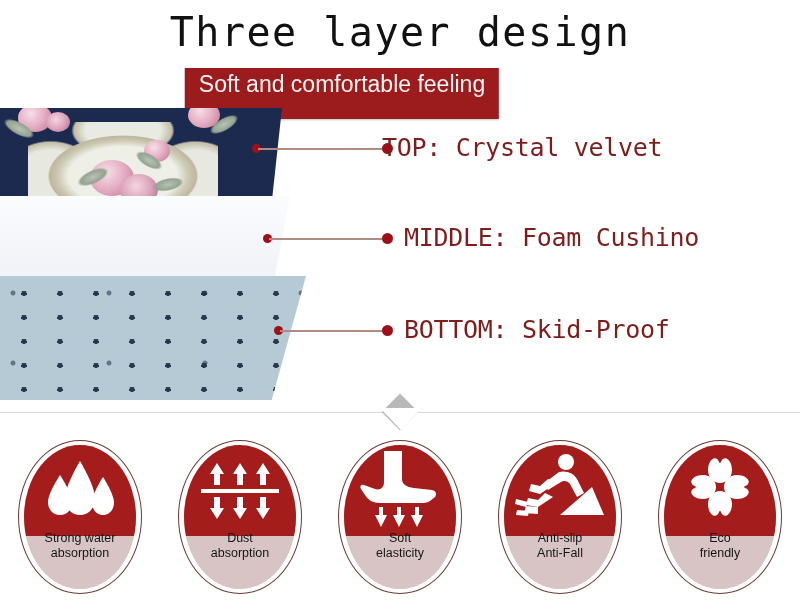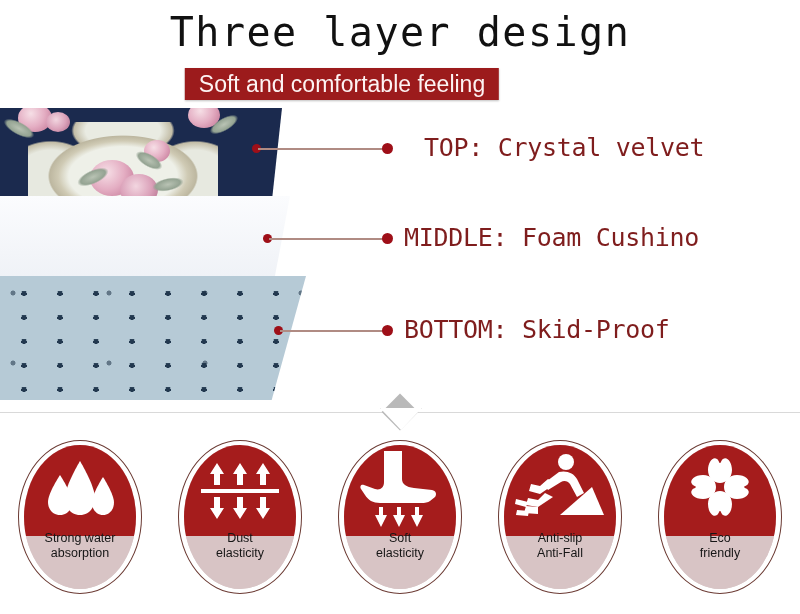--- a/index.html
+++ b/index.html
@@ -35,21 +35,21 @@
     letter-spacing: 1.5px;
     color: #111111;
     white-space: nowrap;
   }
   #subtitle-banner {
     position: absolute;
     top: 68px;
     left: 50%;
     transform: translateX(-50%);
     background: #9c1b1c;
-    padding: 3px 14px 2px 14px;
+    padding: 3px 14px 21px 14px;
     box-shadow: 0 1px 2px rgba(0,0,0,0.25);
   }
   #subtitle-text {
     font-family: "Liberation Sans", sans-serif;
     font-size: 23px;
     line-height: 27px;
     font-weight: 500;
     color: #fdf3f3;
     white-space: nowrap;
   }
@@ -334,21 +334,21 @@
 </div>
 
 <div class="leader" style="left:258px; top:148px; width:130px;"></div>
 <div class="leader" style="left:269px; top:238px; width:119px;"></div>
 <div class="leader" style="left:280px; top:330px; width:108px;"></div>
 
 <div class="hotspot" style="left:382px; top:143px;"></div>
 <div class="hotspot" style="left:382px; top:233px;"></div>
 <div class="hotspot" style="left:382px; top:325px;"></div>
 
-<div class="callout" style="left:424px; top:133px;">TOP: Crystal velvet</div>
+<div class="callout" style="left:382px; top:133px;">TOP: Crystal velvet</div>
 <div class="callout" style="left:404px; top:223px;">MIDDLE: Foam Cushino</div>
 <div class="callout" style="left:404px; top:315px;">BOTTOM: Skid-Proof</div>
 
 <div id="divider">
   <div class="rule"></div>
   <div class="diamond"></div>
   <div class="chevron"></div>
 </div>
 
 <div id="features">
@@ -378,21 +378,21 @@
           <path d="M33 18 L40 29 L36 29 L36 40 L30 40 L30 29 L26 29 Z"></path>
           <path d="M56 18 L63 29 L59 29 L59 40 L53 40 L53 29 L49 29 Z"></path>
           <path d="M79 18 L86 29 L82 29 L82 40 L76 40 L76 29 L72 29 Z"></path>
           <rect x="17" y="44" width="78" height="4"></rect>
           <path d="M33 74 L26 63 L30 63 L30 52 L36 52 L36 63 L40 63 Z"></path>
           <path d="M56 74 L49 63 L53 63 L53 52 L59 52 L59 63 L63 63 Z"></path>
           <path d="M79 74 L72 63 L76 63 L76 52 L82 52 L82 63 L86 63 Z"></path>
         </g>
       </svg>
       <div class="badge-label">Dust
-elasticity</div>
+absorption</div>
     </div>
   </div>
 
   <div class="badge">
     <div class="badge-ring"></div>
     <div class="badge-body">
       <div class="badge-top"></div>
       <div class="badge-bottom"></div>
       <svg class="badge-art" viewBox="0 0 112 92">
         <g fill="#ffffff">

